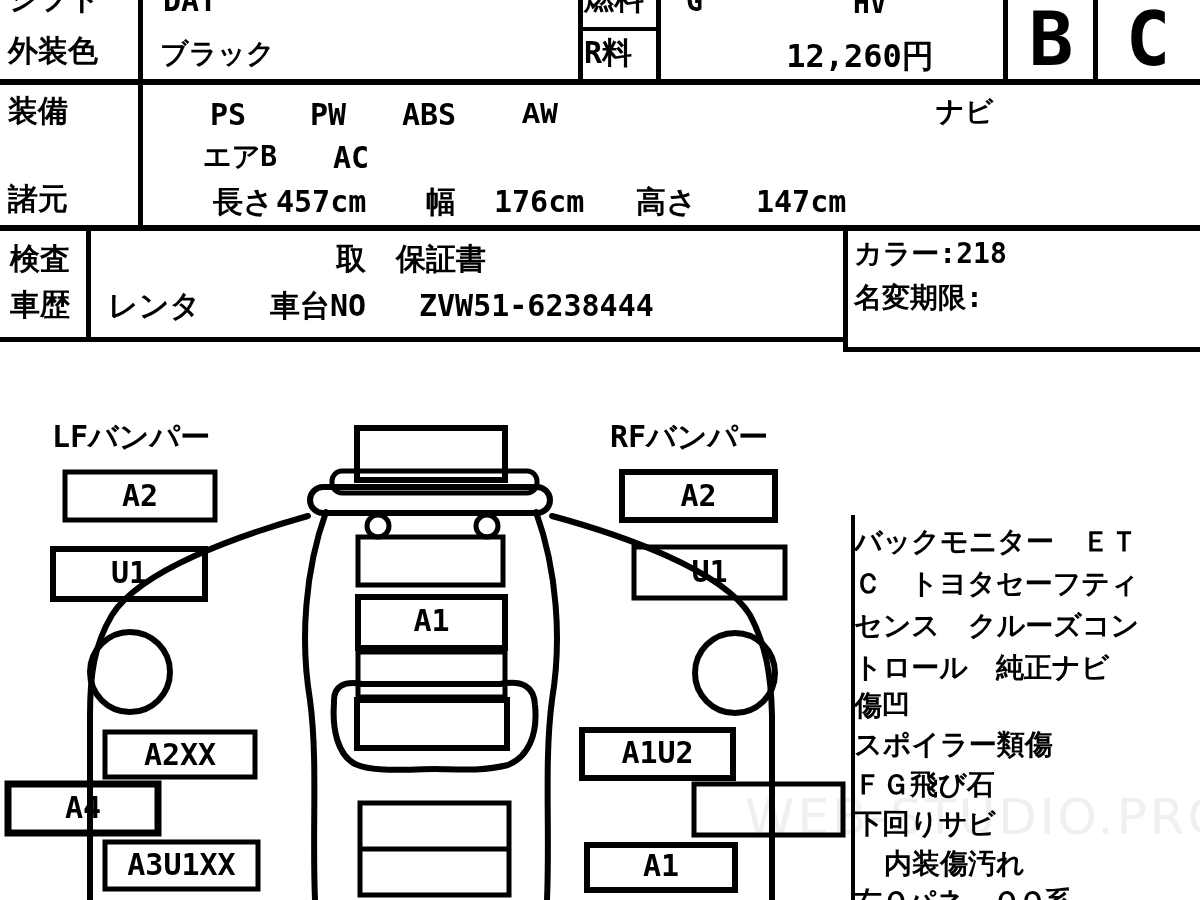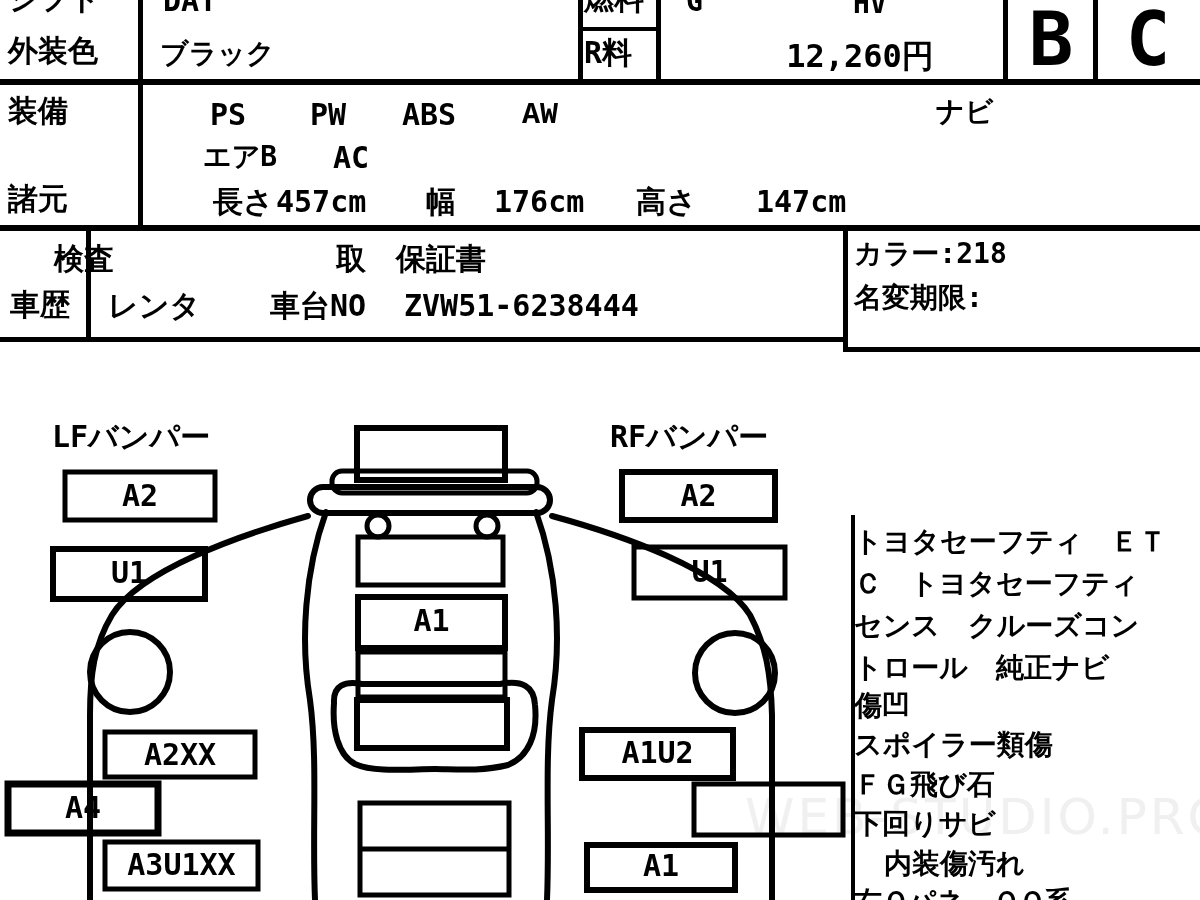--- a/index.html
+++ b/index.html
@@ -103,45 +103,45 @@
   <div class="t s30 txt" style="left:333px;top:143px;">AC</div>
 
   <div class="t s30 txt" style="left:8px;top:184px;text-align:center;">諸元</div>
   <div class="t s30 txt" style="left:166px;top:187px;margin-left:47px;">長さ</div>
   <div class="t s30 txt" style="left:276px;top:187px;">457cm</div>
   <div class="t s30 txt" style="left:426px;top:187px;">幅</div>
   <div class="t s30 txt" style="left:494px;top:187px;">176cm</div>
   <div class="t s30 txt" style="left:636px;top:187px;">高さ</div>
   <div class="t s30 txt" style="left:756px;top:187px;">147cm</div>
 
-  <div class="t s30 txt" style="left:10px;top:244px;margin-left:44px;">検査</div>
+  <div class="t s30 txt" style="left:10px;top:244px;">検査</div>
   <div class="t s30 txt" style="left:10px;top:290px;">車歴</div>
   <div class="t s30 txt" style="left:336px;top:244px;">取　保証書</div>
   <div class="t s30 txt" style="left:108px;top:291px;">レンタ</div>
   <div class="t s30 txt" style="left:270px;top:291px;">車台NO</div>
-  <div class="t s30 txt" style="left:404px;top:291px;">ZVW51-6238444</div>
+  <div class="t s30 txt" style="left:419px;top:291px;">ZVW51-6238444</div>
   <div class="t s28 txt" style="left:854px;top:240px;">カラー:218</div>
   <div class="t s28 txt" style="left:854px;top:284px;">名変期限:</div>
 
   <div class="t s30 txt" style="left:52px;top:422px;">LFバンパー</div>
   <div class="t s30 ctr txt" style="left:65px;top:481px;width:150px;">A2</div>
   <div class="t s30 ctr txt" style="left:53px;top:558px;width:152px;">U1</div>
   <div class="t s30 ctr txt" style="left:105px;top:740px;width:150px;">A2XX</div>
   <div class="t s30 ctr txt" style="left:8px;top:793px;width:150px;">A4</div>
   <div class="t s30 ctr txt" style="left:105px;top:850px;width:153px;">A3U1XX</div>
 
   <div class="t s30 txt" style="left:610px;top:422px;">RFバンパー</div>
   <div class="t s30 ctr txt" style="left:622px;top:481px;width:153px;">A2</div>
   <div class="t s30 ctr txt" style="left:634px;top:557px;width:151px;">U1</div>
   <div class="t s30 ctr txt" style="left:582px;top:738px;width:151px;">A1U2</div>
   <div class="t s30 ctr txt" style="left:587px;top:851px;width:148px;">A1</div>
 
   <div class="t s30 ctr txt" style="left:358px;top:606px;width:147px;">A1</div>
 
-  <div class="t s28 txt" style="left:854px;top:528px;">トヨタセーフティ　ＥＴ</div>
+  <div class="t s28 txt" style="left:854px;top:528px;">バックモニター　ＥＴ</div>
   <div class="t s28 txt" style="left:854px;top:570px;">Ｃ　トヨタセーフティ</div>
   <div class="t s28 txt" style="left:854px;top:612px;">センス　クルーズコン</div>
   <div class="t s28 txt" style="left:854px;top:654px;">トロール　純正ナビ</div>
   <div class="t s28 txt" style="left:854px;top:692px;">傷凹</div>
   <div class="t s28 txt" style="left:854px;top:731px;">スポイラー類傷</div>
   <div class="t s28 txt" style="left:854px;top:771px;">ＦＧ飛び石</div>
   <div class="t s28 txt" style="left:854px;top:810px;">下回りサビ</div>
   <div class="t s28 txt" style="left:884px;top:850px;">内装傷汚れ</div>
   <div class="t s28 txt" style="left:854px;top:888px;">右Ｑパネ　ＱＱ系</div>
 

